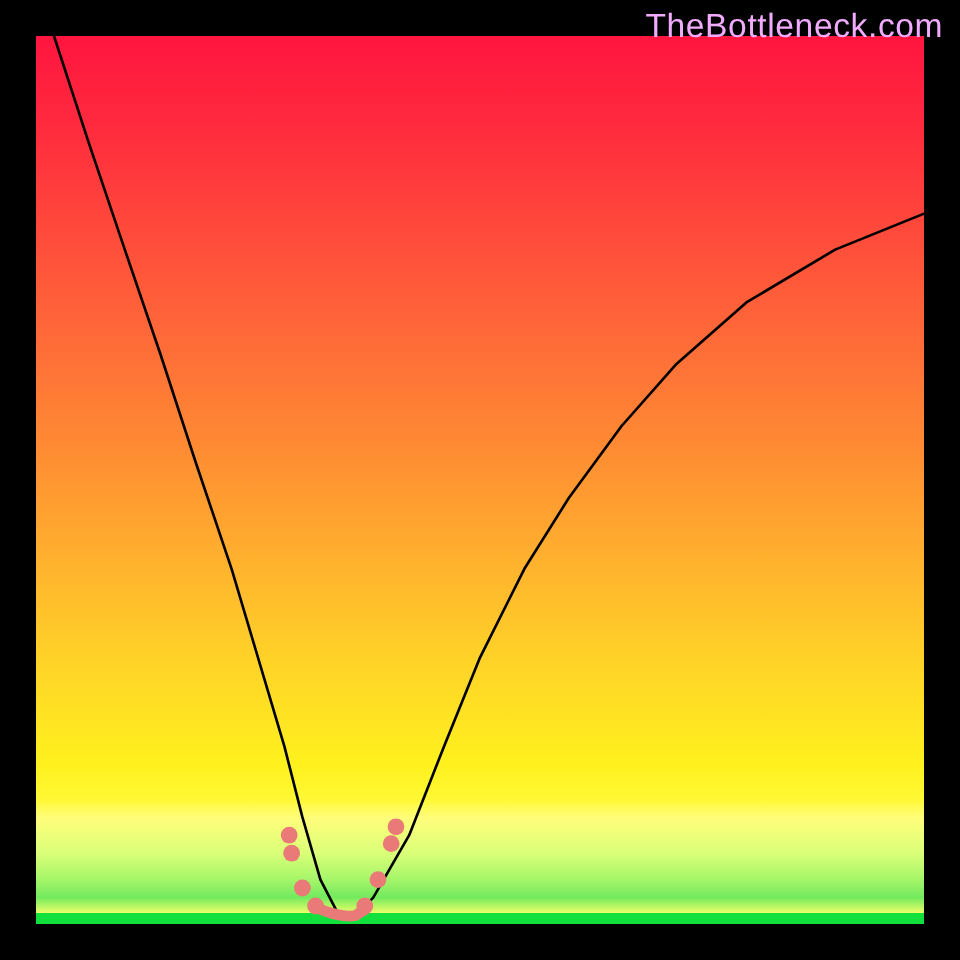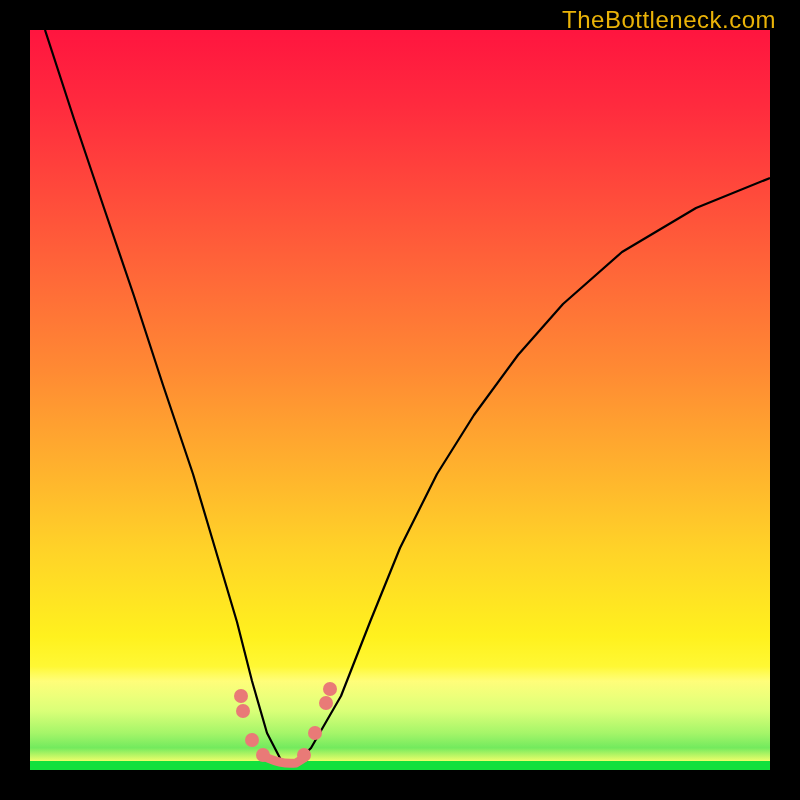--- a/index.html
+++ b/index.html
@@ -12,23 +12,23 @@
   }
   .outer {
     position: relative;
     width: 800px;
     height: 800px;
     background: #000;
   }
   .watermark {
     position: absolute;
     top: 6px;
-    right: 24px;
-    color: #eab308;
-    font-size: 24px;
+    right: 14px;
+    color: #f0abfc;
+    font-size: 28px;
     letter-spacing: 0.5px;
     z-index: 3;
   }
   .plot {
     position: absolute;
     top: 30px;
     left: 30px;
     width: 740px;
     height: 740px;
     

